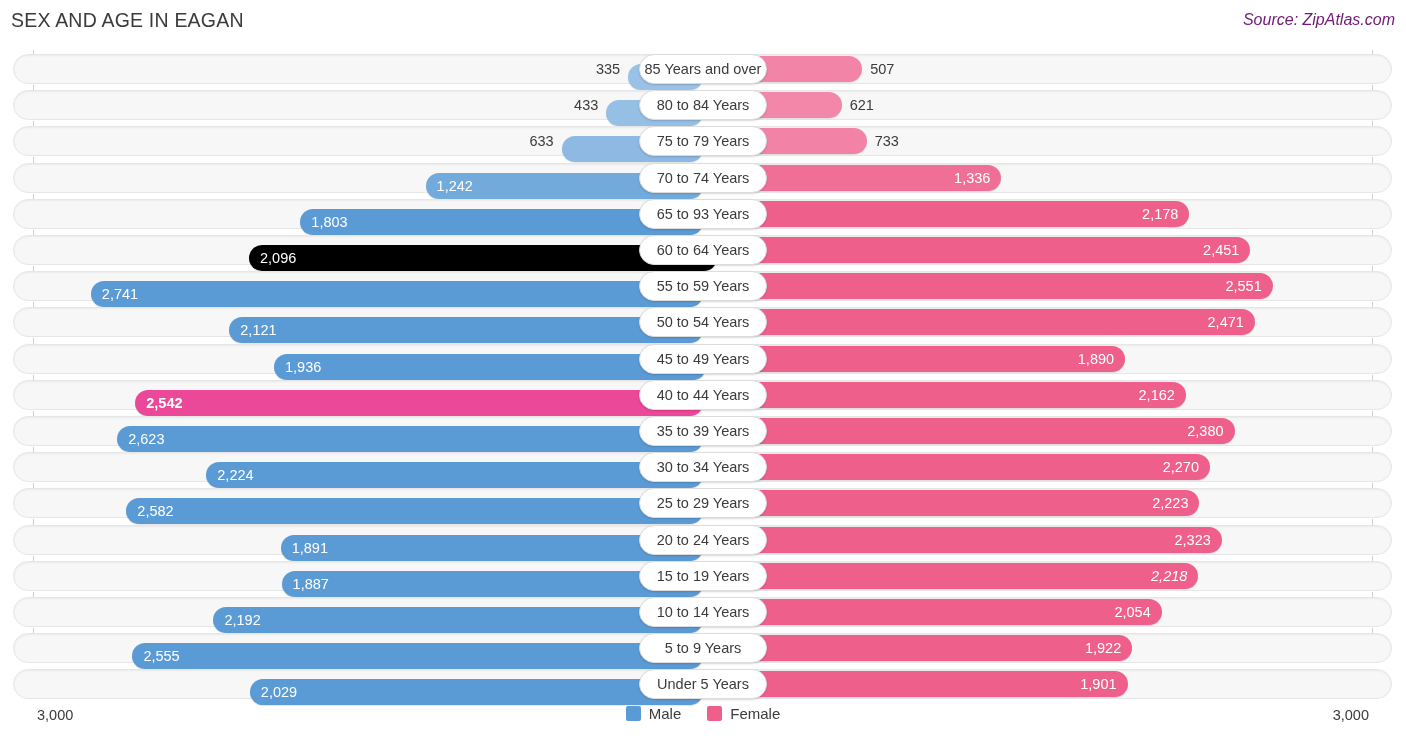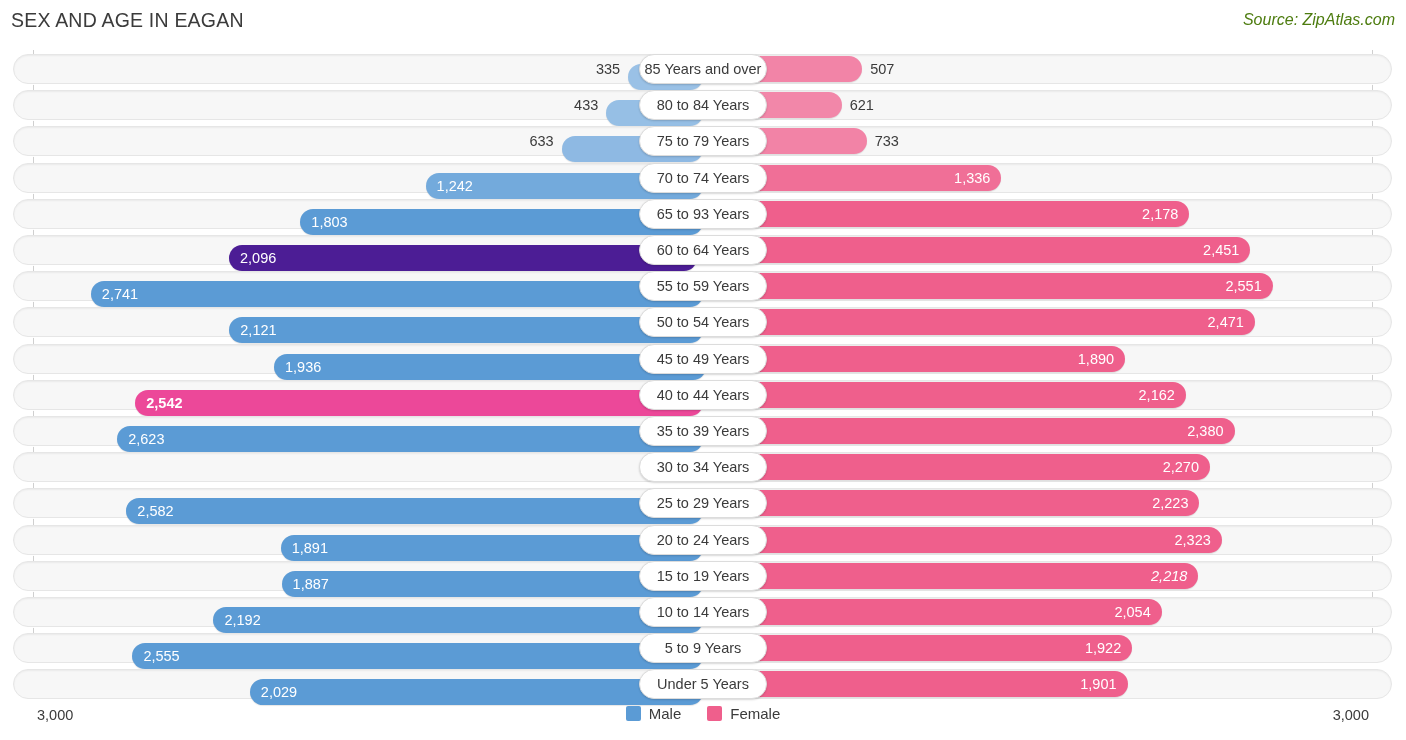--- a/index.html
+++ b/index.html
@@ -25,21 +25,21 @@
     font-size: 19.5px;
     color: #3b3b3b;
     letter-spacing: .2px;
     white-space: nowrap;
   }
   #source-note {
     position: absolute;
     right: 11px; top: 11px;
     font-size: 16px;
     font-style: italic;
-    color: #4d7c0f;
+    color: #701a75;
     white-space: nowrap;
   }
 
   
   #plot {
     position: absolute;
     left: 0; top: 50px;
     width: 1406px;
     height: 652px;
   }
@@ -210,21 +210,21 @@
           <div class="bar bar-male" style="left: 287.33px; width: 402.67px; background: rgb(91, 155, 213);">
             <span class="bar-val">1,803</span>
           </div>
           <div class="bar bar-female" style="left: 690px; width: 486.42px; background: rgb(239, 95, 140);">
             <span class="bar-val">2,178</span>
           </div>
           <div class="age-pill" style="left: 626px; width: 128px;">65 to 93 Years</div>
         </div>
         <div class="row" style="top: 185px;">
           <div class="track"></div>
-          <div class="bar bar-male" style="left: 216px; width: 468.107px; background: #4c1d95;">
+          <div class="bar bar-male" style="left: 236px; width: 468.107px; background: #000000;">
             <span class="bar-val">2,096</span>
           </div>
           <div class="bar bar-female" style="left: 690px; width: 547.39px; background: rgb(239, 95, 140);">
             <span class="bar-val">2,451</span>
           </div>
           <div class="age-pill" style="left: 626px; width: 128px;">60 to 64 Years</div>
         </div>
         <div class="row" style="top: 221.2px;">
           <div class="track"></div>
           <div class="bar bar-male" style="left: 77.8433px; width: 612.157px; background: rgb(91, 155, 213);">
@@ -270,20 +270,23 @@
           <div class="bar bar-male" style="left: 104.197px; width: 585.803px; background: rgb(91, 155, 213);">
             <span class="bar-val">2,623</span>
           </div>
           <div class="bar bar-female" style="left: 690px; width: 531.533px; background: rgb(239, 95, 140);">
             <span class="bar-val">2,380</span>
           </div>
           <div class="age-pill" style="left: 626px; width: 128px;">35 to 39 Years</div>
         </div>
         <div class="row" style="top: 402.2px;">
           <div class="track"></div>
+          <div class="bar bar-male" style="left: 193.307px; width: 496.693px; background: rgb(91, 155, 213);">
+            <span class="bar-val">2,224</span>
+          </div>
           <div class="bar bar-female" style="left: 690px; width: 506.967px; background: rgb(239, 95, 140);">
             <span class="bar-val">2,270</span>
           </div>
           <div class="age-pill" style="left: 626px; width: 128px;">30 to 34 Years</div>
         </div>
         <div class="row" style="top: 438.4px;">
           <div class="track"></div>
           <div class="bar bar-male" style="left: 113.353px; width: 576.647px; background: rgb(91, 155, 213);">
             <span class="bar-val">2,582</span>
           </div>

